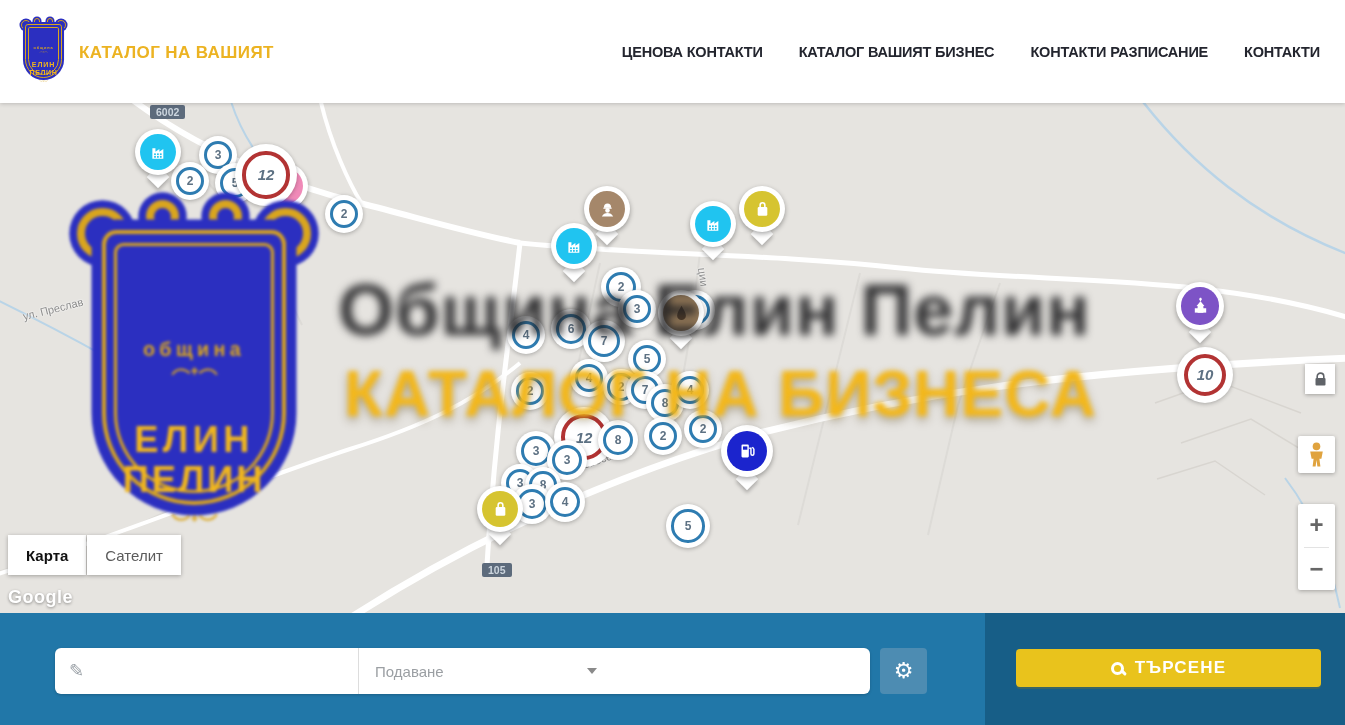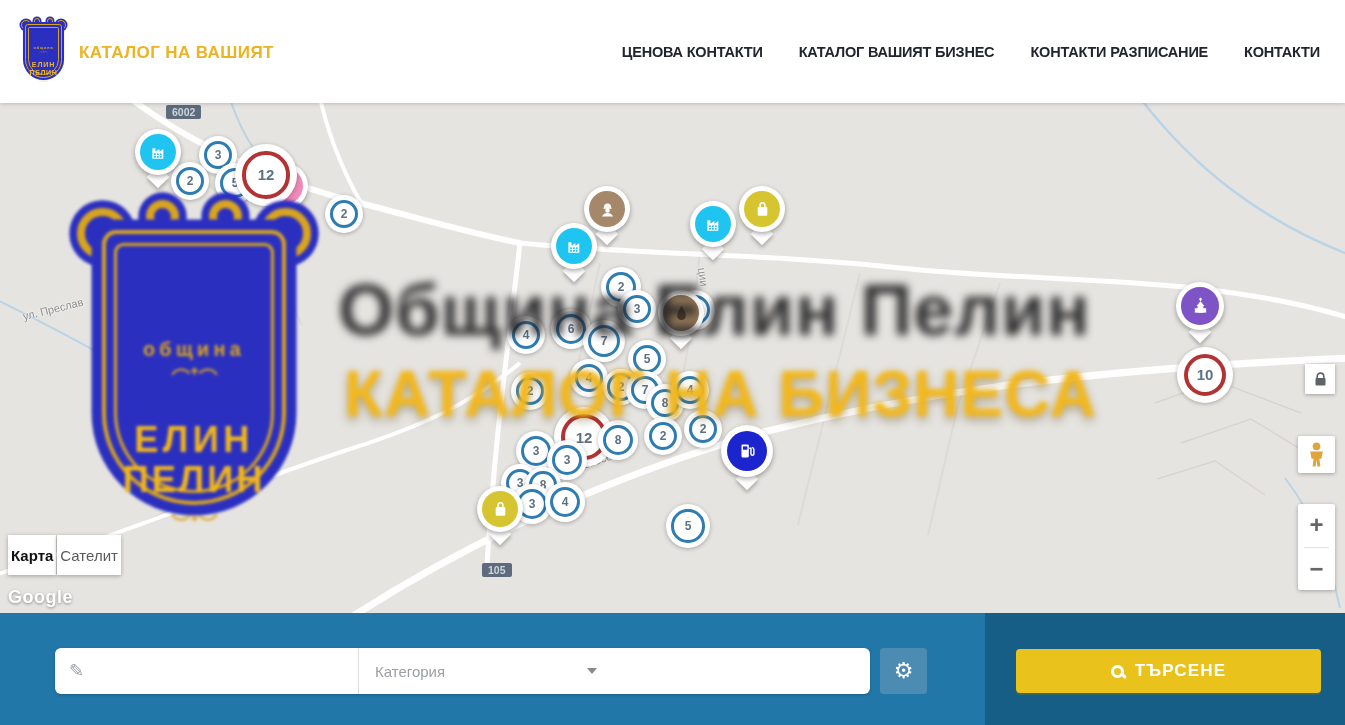--- a/index.html
+++ b/index.html
@@ -37,39 +37,39 @@
   .map { position:relative; width:1345px; height:510px; background:#e6e4e0; overflow:hidden; cursor:grab; }
   .roads { position:absolute; inset:0; z-index:0; }
   .badge { position:absolute; background:#5d6b7c; color:#ccd5de; font-size:10.5px; font-weight:bold;
            padding:1px 6px; border-radius:2px; z-index:2; }
   .street { position:absolute; font-size:11px; color:#8b8b8b; text-shadow:0 0 2px #fff,0 0 2px #fff; z-index:1; white-space:nowrap; }
 
   .cluster { position:absolute; background:#fff; border-radius:50%; box-shadow:0 1px 4px rgba(0,0,0,.28);
              display:flex; align-items:center; justify-content:center; z-index:3; cursor:pointer; }
   .cluster .cring { width:76%; height:76%; border:3px solid #2e7cb1; border-radius:50%;
              display:flex; align-items:center; justify-content:center; }
-  .cluster.red .cring { border-color:#b23333; border-width:4px; }
+  .cluster.red .cring { border-color:#b23333; border-width:4px;font-style:italic; }
   .cluster span { color:#5d7183; font-weight:bold; }
 
   .pin { position:absolute; z-index:4; cursor:pointer; }
   .pbody { position:relative; background:#fff; border-radius:50%; box-shadow:0 2px 5px rgba(0,0,0,.35);
            display:flex; align-items:center; justify-content:center; z-index:2; }
   .pinner { width:78%; height:78%; border-radius:50%; display:flex; align-items:center; justify-content:center; }
   .ptail { position:absolute; left:50%; bottom:2px; width:16px; height:16px; background:#fff;
            transform:translateX(-50%) rotate(45deg); box-shadow:2px 2px 4px rgba(0,0,0,.25); z-index:1; }
 
   .wm-title { position:absolute; left:338px; top:166px; font-size:72px; font-weight:bold;
               color:rgba(32,32,34,.93); white-space:nowrap; filter:blur(4.2px); z-index:6; letter-spacing:1px; }
   .wm-sub   { position:absolute; left:344px; top:254px; font-size:64px; font-weight:bold; letter-spacing:1px;
               color:#f3b71a; white-space:nowrap; filter:blur(2.8px); z-index:6;
               text-shadow:0 4px 9px rgba(70,50,0,.4); }
   .wm-crest { position:absolute; left:84px; top:112px; z-index:6; }
 
   .maptype { position:absolute; left:8px; top:432px; display:flex; gap:1px; z-index:8; }
-  .mt { border:0; background:#fff; height:40px; padding:0 3px; font-size:15px; color:#5b5b5b;
+  .mt { border:0; background:#fff; height:40px; padding:0 18px; font-size:15px; color:#5b5b5b;
         font-family:inherit; box-shadow:0 1px 4px rgba(0,0,0,.3); cursor:pointer; }
   .mt.active { font-weight:bold; color:#111; }
   .glogo { position:absolute; left:8px; bottom:5px; z-index:8; color:#fff; font-size:18px; font-weight:bold;
            letter-spacing:.5px; text-shadow:0 1px 3px rgba(0,0,0,.4); cursor:pointer; }
   .attrib { position:absolute; right:0; bottom:2px; height:15px; display:flex; align-items:center; gap:0;
             background:rgba(245,245,245,.85); z-index:8; padding:0 5px; }
   .attr-item { font-size:10px; color:#5f5f5f; padding:0 7px; white-space:nowrap; cursor:pointer; }
   .attr-item:first-child { cursor:default; }
 
   .lockbox { position:absolute; right:10px; top:261px; width:30px; height:30px; background:#fff;
@@ -92,21 +92,21 @@
   .seg + .seg { border-left:1px solid #ddd; }
   .seg-kw { width:303px; padding:0 12px 0 14px; gap:10px; }
   .pencil { color:#9aa0a6; font-size:18px; }
   .seg-kw input { border:0; outline:none; flex:1; font-size:15px; font-family:inherit; color:#333; background:transparent; }
   .seg-kw input::placeholder { color:#9b9fa3; }
   .sel { width:255px; padding:0 16px; justify-content:space-between; cursor:pointer; }
   .sel .ph { font-size:15px; color:#9b9fa3; }
   .caret { width:0; height:0; border-left:5px solid transparent; border-right:5px solid transparent; border-top:6px solid #8a8a8a; }
   .gear { position:absolute; left:880px; top:35px; width:47px; height:46px; border:0; border-radius:4px;
           background:#4d8cb2; color:#fff; font-size:22px; cursor:pointer; }
-  .searchbtn { position:absolute; left:31px; top:36px; width:305px; height:44px; border:0; border-radius:4px;
+  .searchbtn { position:absolute; left:31px; top:36px; width:305px; height:38px; border:0; border-radius:4px;
           background:#e9c31c; color:#fff; font-size:17px; font-weight:bold; letter-spacing:1.2px; cursor:pointer;
           display:flex; align-items:center; justify-content:center; gap:11px; font-family:inherit;
           box-shadow:0 2px 0 rgba(160,125,0,.25); }
   .mag { position:relative; width:13px; height:13px; border:3px solid #fff; border-radius:50%; display:inline-block; }
   .mag::after { content:""; position:absolute; width:7px; height:3px; background:#fff; border-radius:2px;
           right:-6px; bottom:-2px; transform:rotate(45deg); }
 </style>
 </head>
 <body>
 
@@ -159,21 +159,21 @@
       <path d="M-5,470 l130,-42 l110,-52" stroke="#dddbd7" stroke-width="2" fill="none"></path>
       <path d="M130,-5 C210,55 300,85 360,100 C430,118 470,130 520,140" stroke="#fff" stroke-width="6" fill="none"></path>
       <path d="M520,140 C640,152 760,150 900,165 C1050,181 1200,170 1350,215" stroke="#fff" stroke-width="5" fill="none"></path>
       <path d="M520,140 C510,230 495,330 487,462" stroke="#fff" stroke-width="5" fill="none"></path>
       <path d="M350,515 C480,432 620,370 760,330 C900,294 1050,268 1350,255" stroke="#fff" stroke-width="7" fill="none"></path>
       <path d="M-5,472 C120,432 240,382 350,346 C420,324 472,300 520,260" stroke="#fff" stroke-width="4" fill="none"></path>
       <path d="M320,-5 C330,40 350,82 362,101" stroke="#fff" stroke-width="4" fill="none"></path>
     </svg>
 
     <div id="badges">
-        <div class="badge" style="left: 150px; top: 2px; margin-left: 16px;">6002</div>
+        <div class="badge" style="left: 150px; top: 2px;">6002</div>
         <div class="badge" style="left: 482px; top: 460px; text-align: right;">105</div>
       </div>
     <div id="streets">
         <div class="street" style="left: 22px; top: 200px; transform: rotate(-14deg);">ул. Преслав</div>
         <div class="street" style="left: 548px; top: 356px; transform: rotate(-19deg);">бул. „Новосел</div>
         <div class="street" style="left: 694px; top: 168px; transform: rotate(82deg);">ции</div>
       </div>
     <div id="clusters">
         <div class="cluster" style="left: 199px; top: 33px; width: 38px; height: 38px; font-size: 12px;">
           <div class="cring">
@@ -504,21 +504,21 @@
     </div>
   </div>
 
   <div class="searchbar">
     <div class="sb-left">
       <div class="igroup">
         <div class="seg seg-kw">
           <span class="pencil">✎</span>
         </div>
         <div class="seg sel">
-          <span class="ph">Категория</span>
+          <span class="ph">Подаване</span>
           <span class="caret"></span>
         </div>
       </div>
       <button class="gear"><span>⚙</span></button>
     </div>
     <div class="sb-right">
       <button class="searchbtn">
         <span class="mag"></span>
         <span>ТЪРСЕНЕ</span>
       </button>

